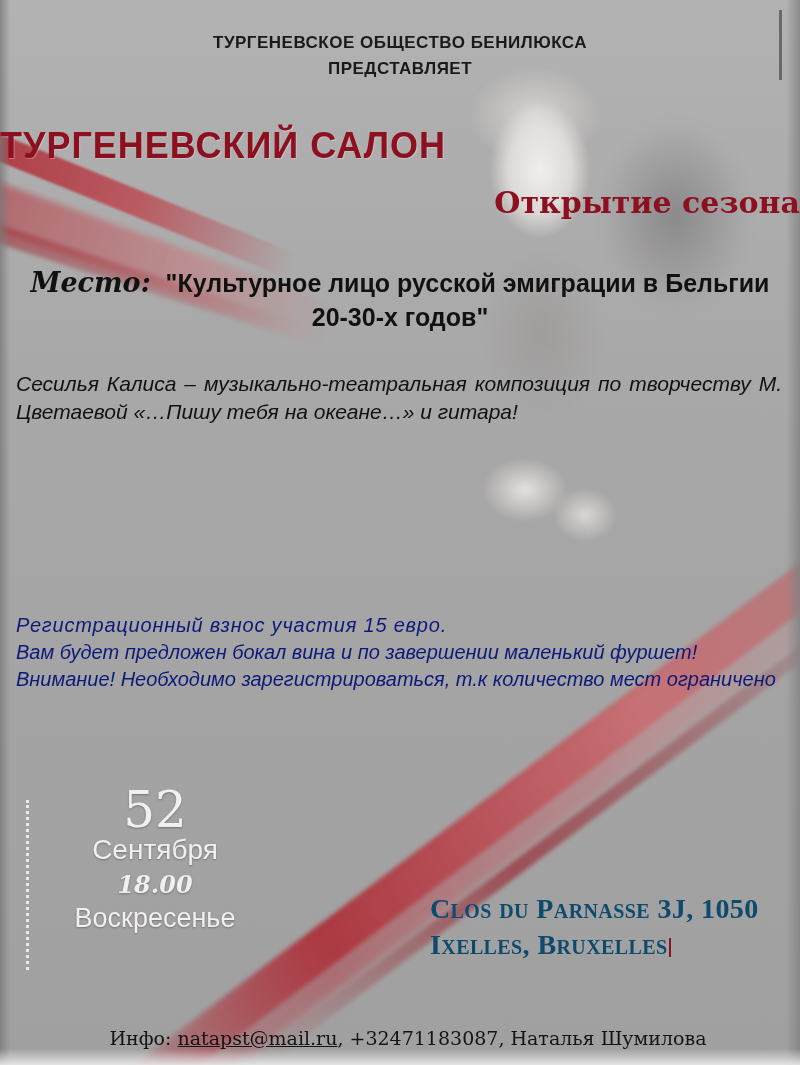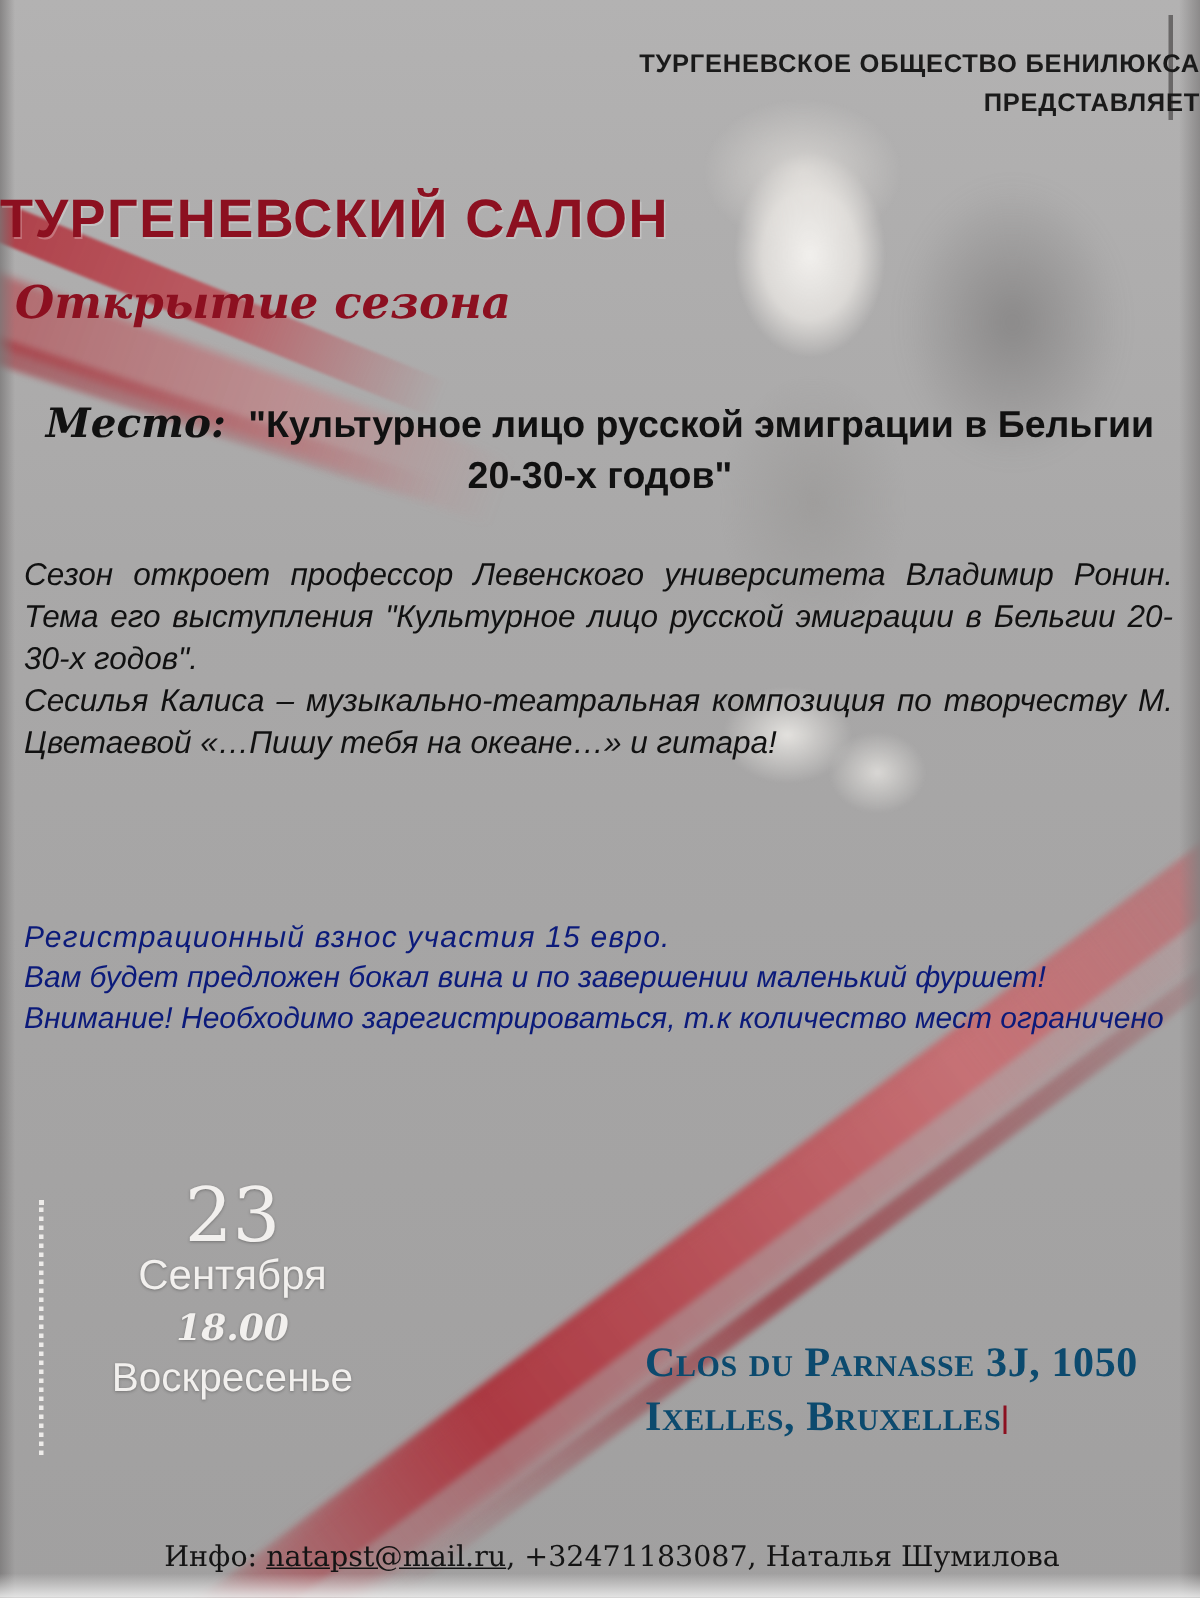--- a/index.html
+++ b/index.html
@@ -118,47 +118,45 @@
     background: #6a6868;
   }
   .content {
     position: absolute;
     inset: 0;
   }
   
   .org {
     position: absolute;
     left: 0; right: 0; top: 30px;
-    text-align: right;
+    text-align: center;
     color: #1a1a1a;
     font-weight: bold;
     font-size: 17px;
     letter-spacing: 0.5px;
     line-height: 1.55;
   }
   .title-main {
     position: absolute;
     left: 0; right: 0; top: 125px;
     text-align: left;
     color: #8c1020;
     font-weight: bold;
     font-size: 36px;
     letter-spacing: 1px;
     text-shadow: 1px 1px 0 rgba(255,255,255,0.25);
   }
   .title-sub {
     position: absolute;
     left: 0; right: 0; top: 185px;
-    text-align: left;
+    text-align: right;
     color: #8c1020;
     font-weight: bold;
-    font-style: italic;
     font-size: 30px;
     font-family: "DejaVu Serif", serif;
-    margin-left: 10px;
   }
   .theme-block {
     position: absolute;
     left: 22px; right: 22px; top: 265px;
     text-align: center;
     color: #111;
     font-weight: bold;
     font-size: 25px;
     line-height: 1.35;
   }
@@ -305,34 +303,33 @@
 
     <div class="title-main">ТУРГЕНЕВСКИЙ  САЛОН</div>
     <div class="title-sub">Открытие сезона</div>
 
     <div class="theme-block">
       <span class="theme-label">Место:</span>
       <span>"Культурное лицо русской эмиграции в Бельгии 20-30-х годов"</span>
     </div>
 
     <div class="body-text">
-      <p>Сезон откроет профессор Левенского университета Владимир Ронин. Тема его выступления "Культурное лицо русской эмиграции в Бельгии 20-30-х годов".</p>
       <p>Сесилья Калиса – музыкально-театральная композиция по творчеству М. Цветаевой «…Пишу тебя на океане…» и гитара!</p>
     </div>
 
     <div class="fee-block">
       <p class="fee-spaced">Регистрационный взнос участия  15 евро.</p>
       <p>Вам будет предложен бокал вина и по завершении маленький фуршет!</p>
       <p> Внимание! Необходимо зарегистрироваться, т.к количество мест ограничено</p>
     </div>
 
     <div class="dotted-left"></div>
 
     <div class="date-block">
-      <div class="date-day">23</div>
+      <div class="date-day">52</div>
       <div class="date-month">Сентября</div>
       <div class="date-time">18.00</div>
       <div class="date-weekday">Воскресенье</div>
     </div>
 
     <div class="venue">
       <div class="venue-addr">
         <div>Clos du Parnasse 3J, 1050</div>
         <div>
           <span>Ixelles, Bruxelles</span><span class="venue-caret"></span>

